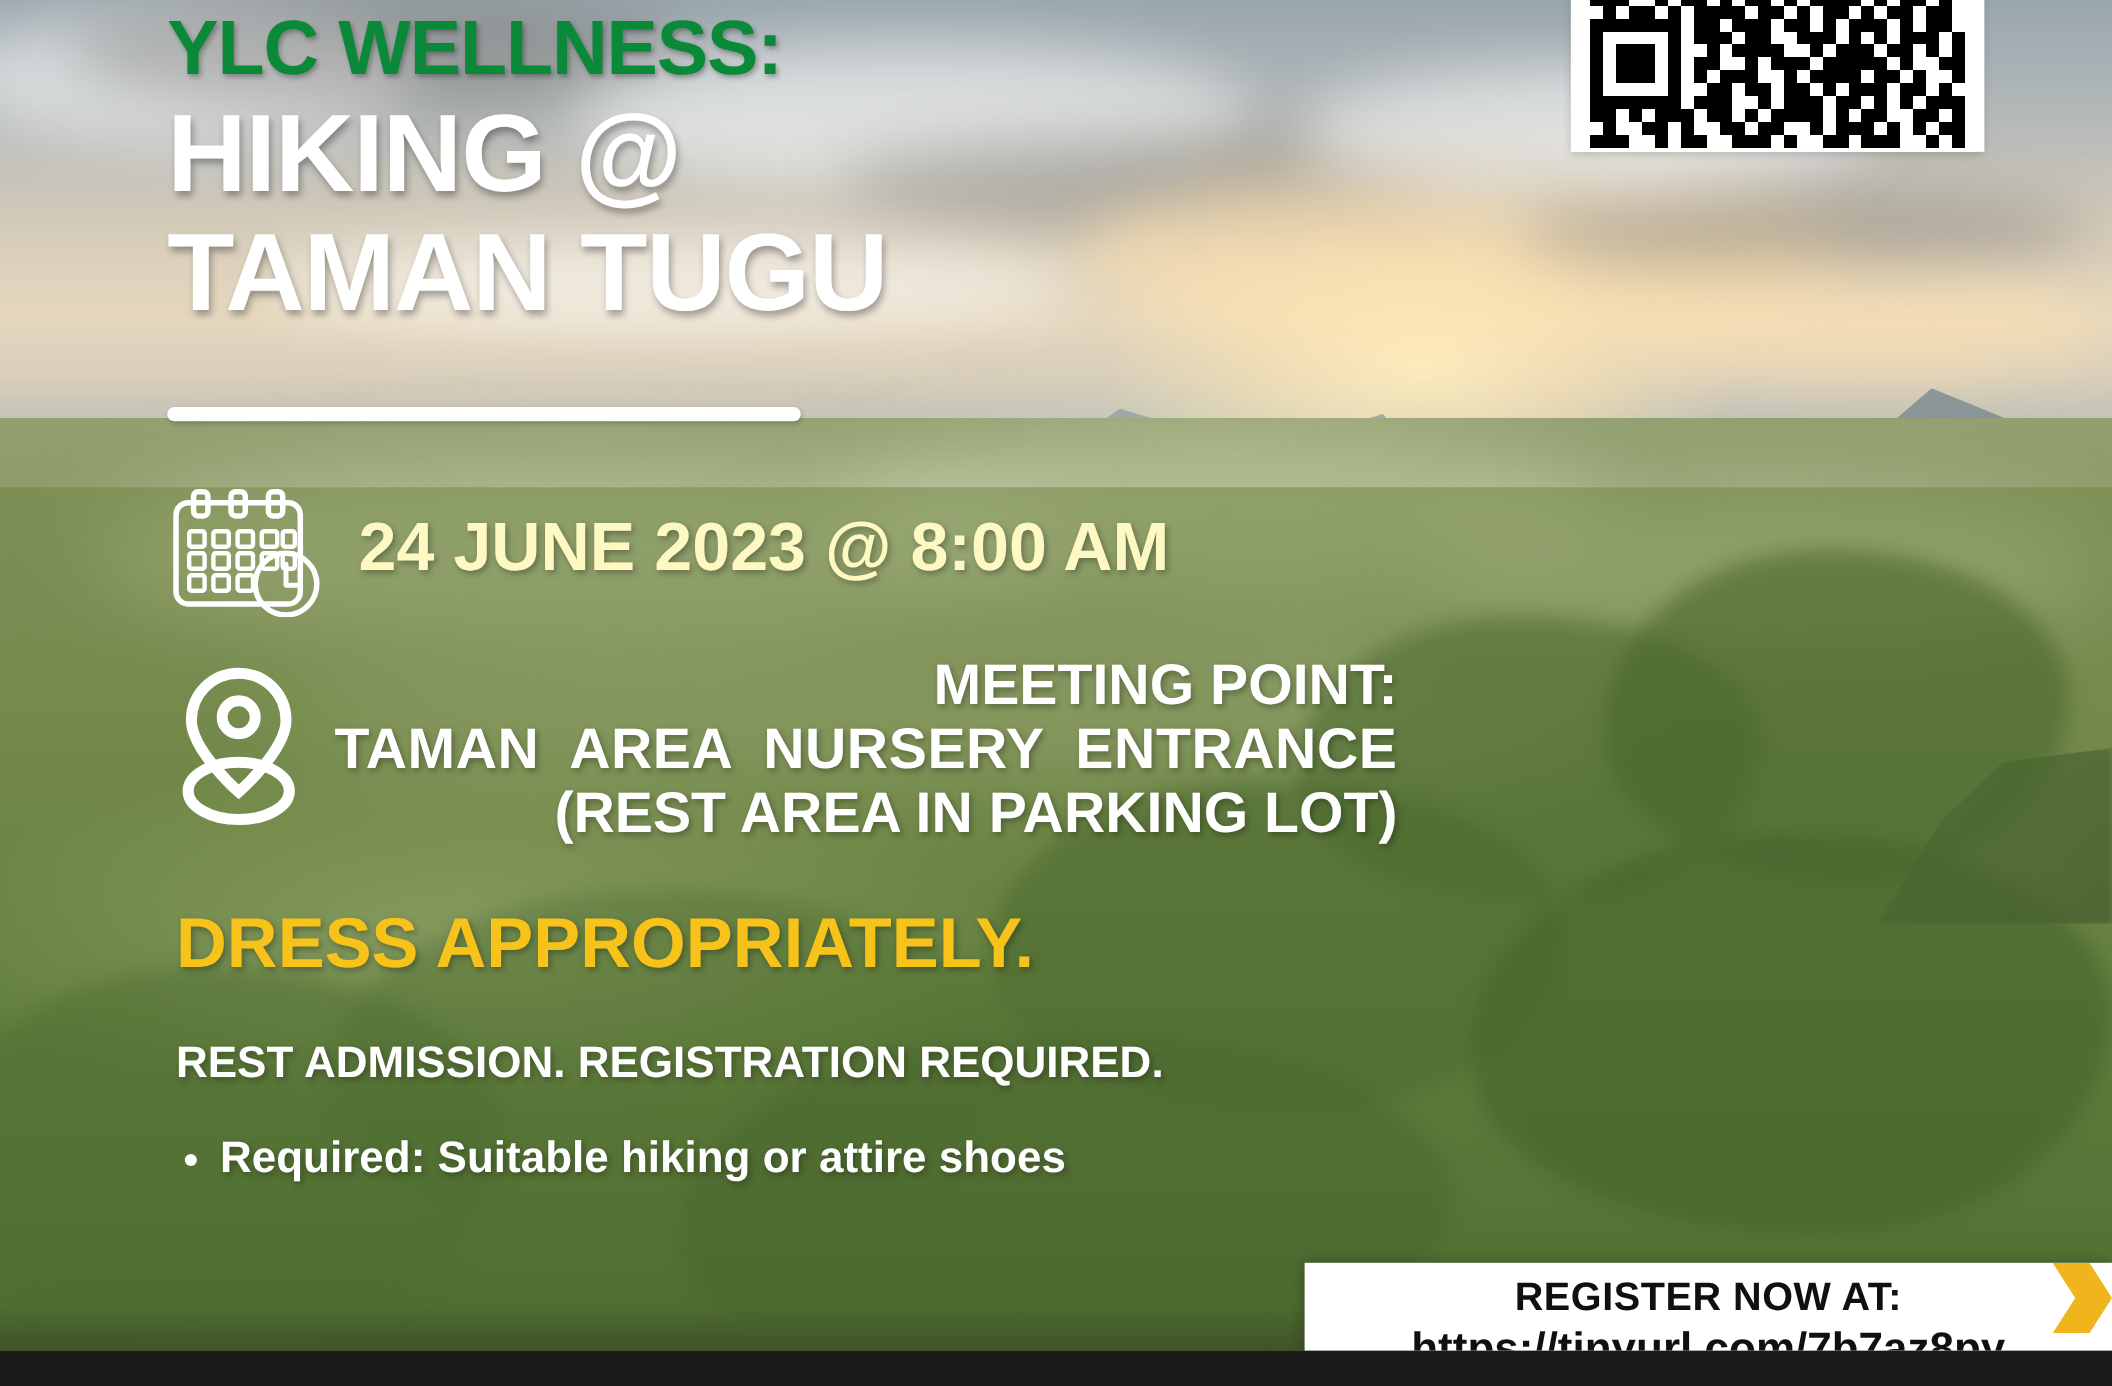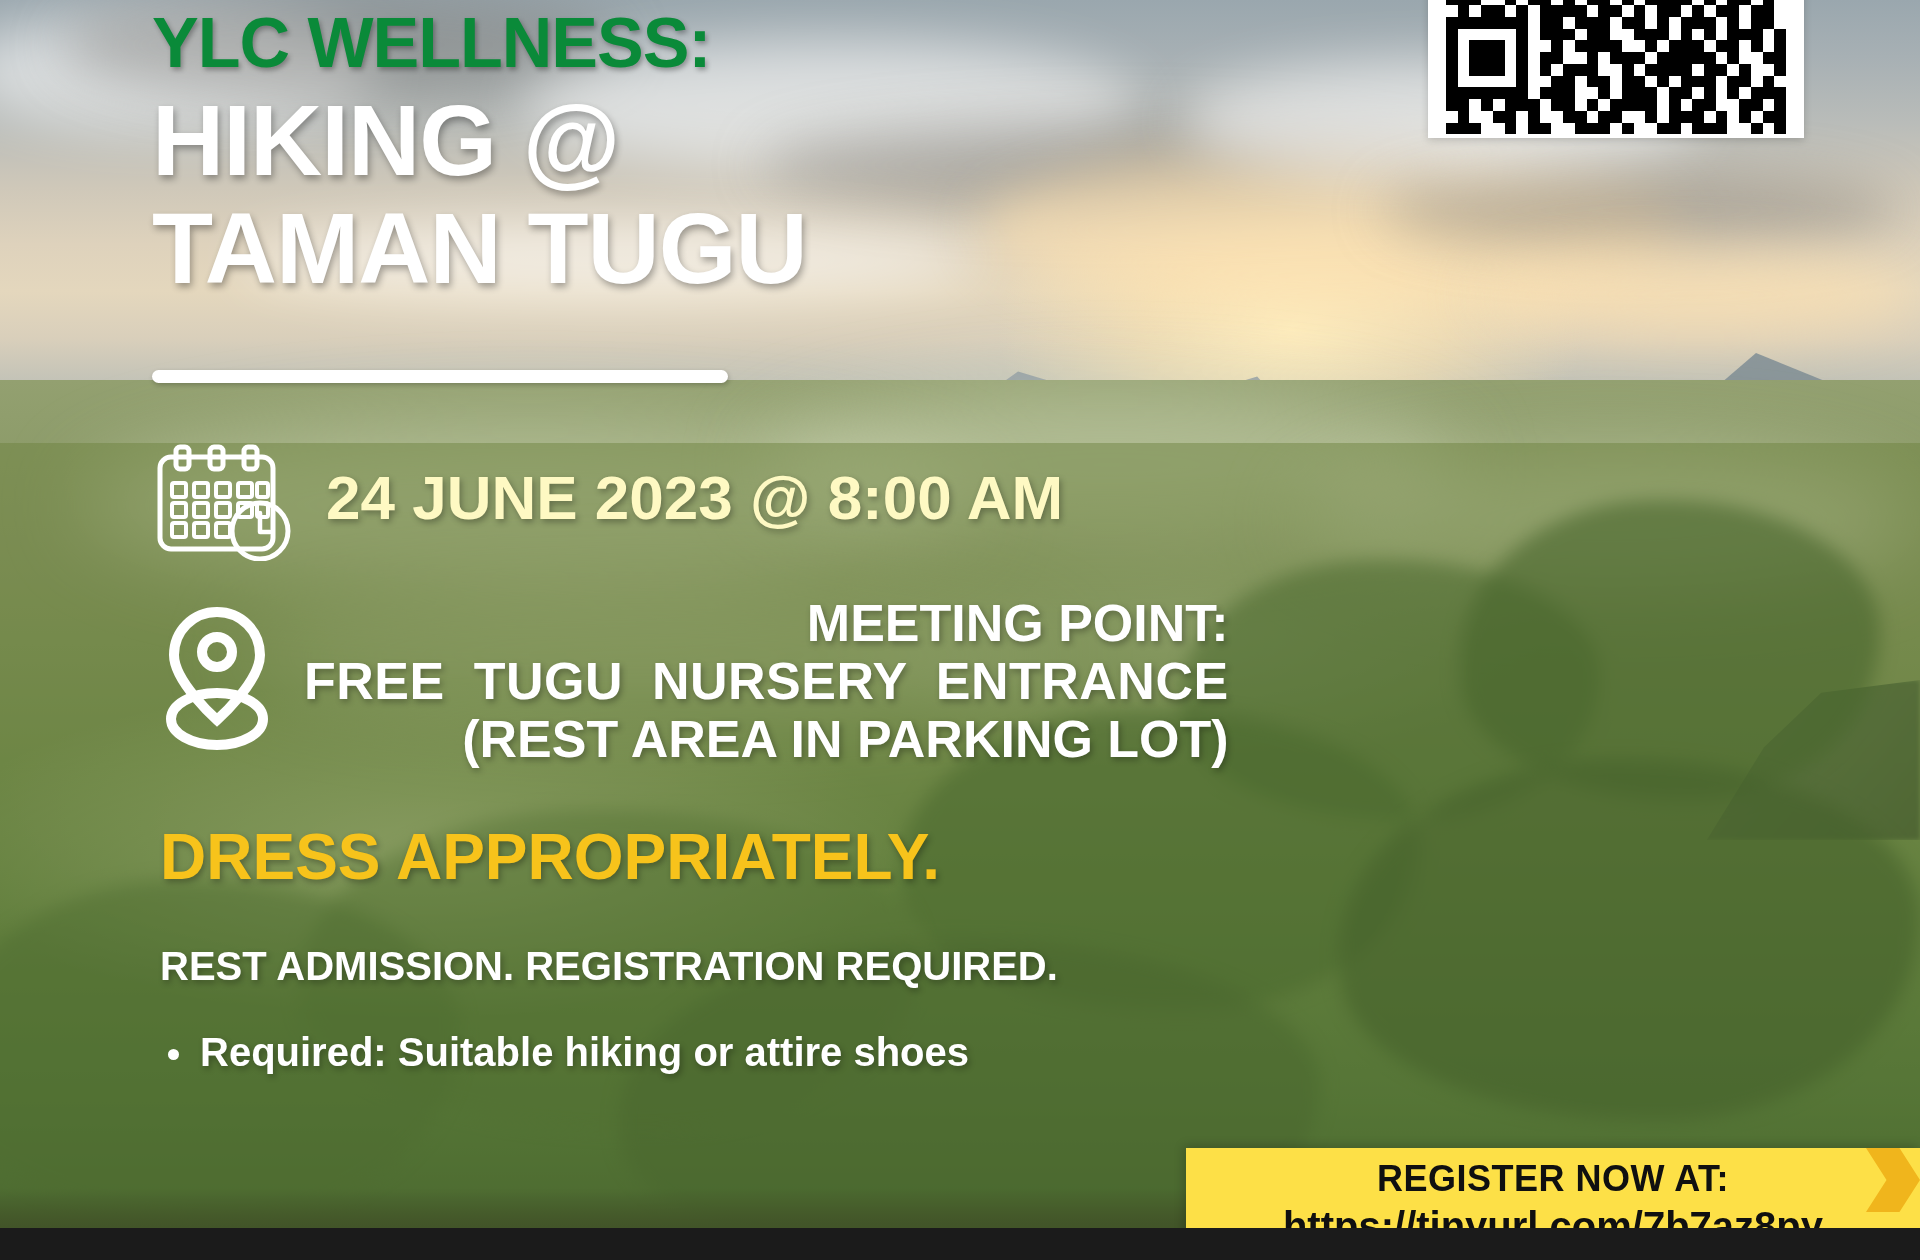--- a/index.html
+++ b/index.html
@@ -247,21 +247,21 @@
     text-align: justify;
     text-align-last: justify;
     width: 1130px;
   }
 
   
   .register-banner {
     position: absolute;
     left: 1186px; top: 1148px;
     width: 734px; height: 112px;
-    background: #fde047;
+    background: #ffffff;
     display: flex;
     flex-direction: column;
     align-items: center;
     justify-content: center;
     box-shadow: -2px -2px 10px rgba(0,0,0,0.20);
   }
   .register-title {
     font-size: 36px;
     font-weight: bold;
     color: #101010;
@@ -519,21 +519,21 @@
   <div class="row-place">
     <span class="icon-pin">
       <svg viewBox="0 0 130 150" width="130" height="150" fill="none" stroke="#ffffff" stroke-width="10">
         <path d="M65 10 C41 10 22 29 22 53 C22 80 65 118 65 118 C65 118 108 80 108 53 C108 29 89 10 65 10 Z"></path>
         <circle cx="65" cy="50" r="15"></circle>
         <ellipse cx="65" cy="117" rx="46" ry="26"></ellipse>
       </svg>
     </span>
     <span class="place-text">
       <div class="place-label">MEETING POINT:</div>
-      <div class="place-line spaced">FREE  TUGU  NURSERY  ENTRANCE</div>
+      <div class="place-line spaced">TAMAN  AREA  NURSERY  ENTRANCE</div>
       <div class="place-line">(REST AREA IN PARKING LOT)</div>
     </span>
   </div>
 
   <div class="notes">
     <div class="dress">DRESS APPROPRIATELY.</div>
     <div class="free-line">REST ADMISSION. REGISTRATION REQUIRED.</div>
     <ul class="bullets">
       <li>
         <span>Required: Suitable hiking or attire shoes</span>

